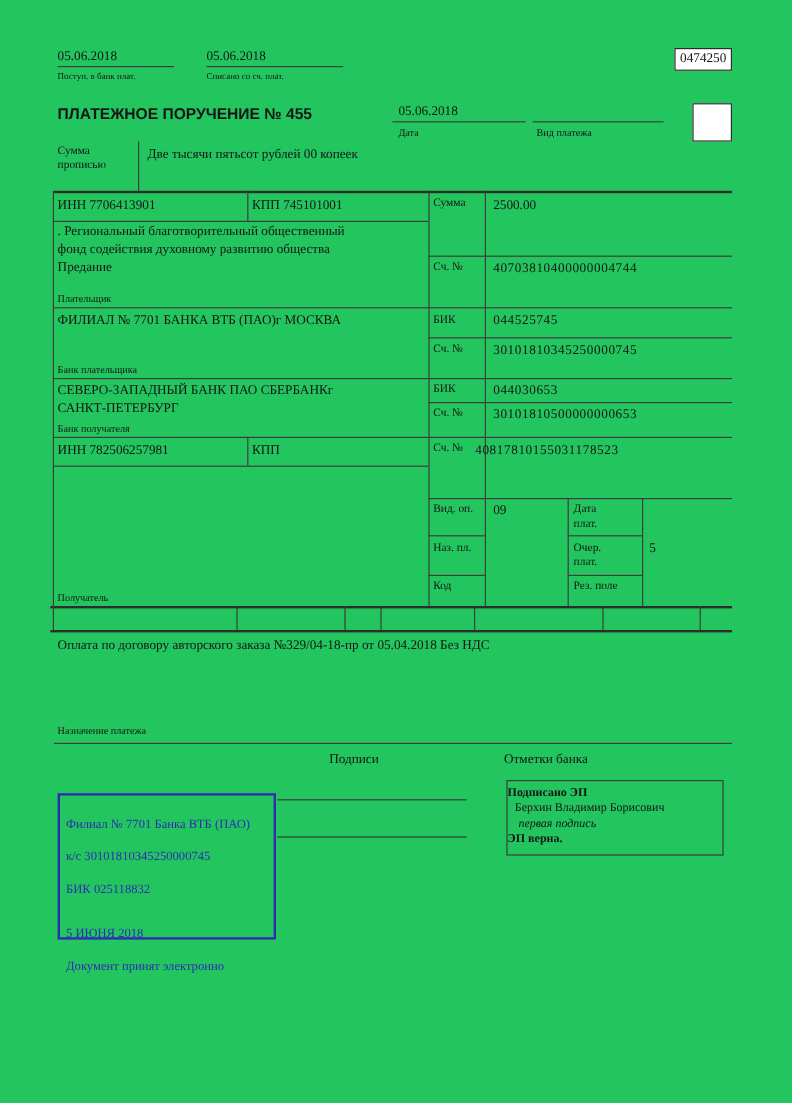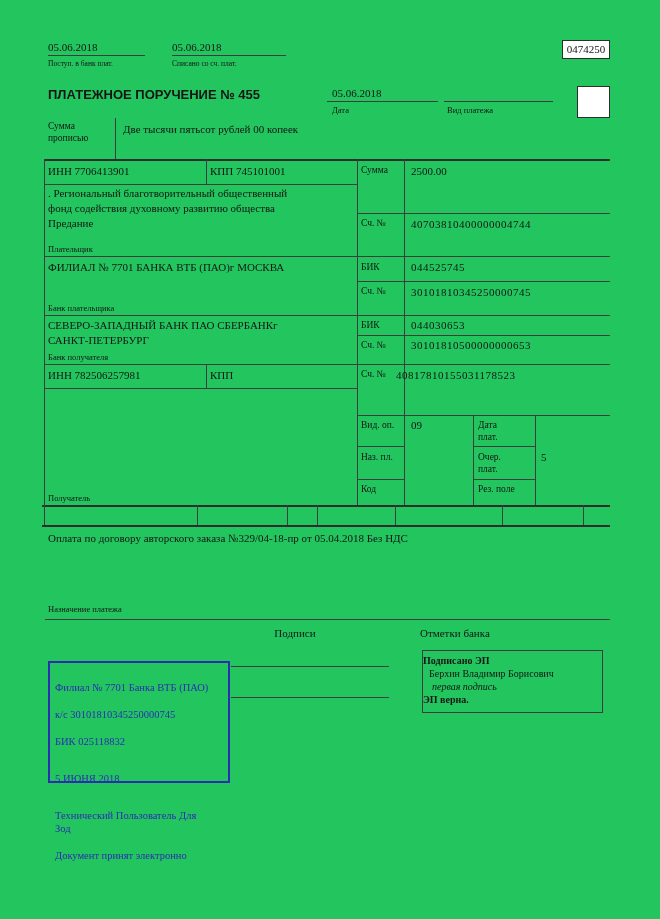--- a/index.html
+++ b/index.html
@@ -131,22 +131,20 @@
   <div class="s" style="left:48px;top:493px">Получатель</div>
 
   <div class="t" style="left:48px;top:531px">Оплата по договору авторского заказа №329/04-18-пр от 05.04.2018 Без НДС</div>
   <div class="s" style="left:48px;top:604px">Назначение платежа</div>
 
   <div class="stampbox" style="left: 48px; top: 617px; width: 182px; height: 122px; color: rgb(45, 45, 180); border-color: rgb(45, 45, 180); margin-top: 44px;">
     <div>Филиал № 7701 Банка ВТБ (ПАО)</div>
     <div>к/с 30101810345250000745</div>
     <div>БИК 025118832</div>
     <div class="gap">5 ИЮНЯ 2018</div>
-    <div class="gap">Технический Пользователь Для
-Зод</div>
     <div>Документ принят электронно</div>
   </div>
 
   <div class="t" style="left:235px;top:626px;width:120px;text-align:center">Подписи</div>
   <i class="hl" style="left:231px;top:666px;width:158px"></i>
   <i class="hl" style="left:231px;top:697px;width:158px"></i>
 
   <div class="t" style="left:420px;top:626px;width:183px;text-align:left">Отметки банка</div>
 
   <div class="sigbox" style="left:422px;top:650px;width:181px;height:63px">

